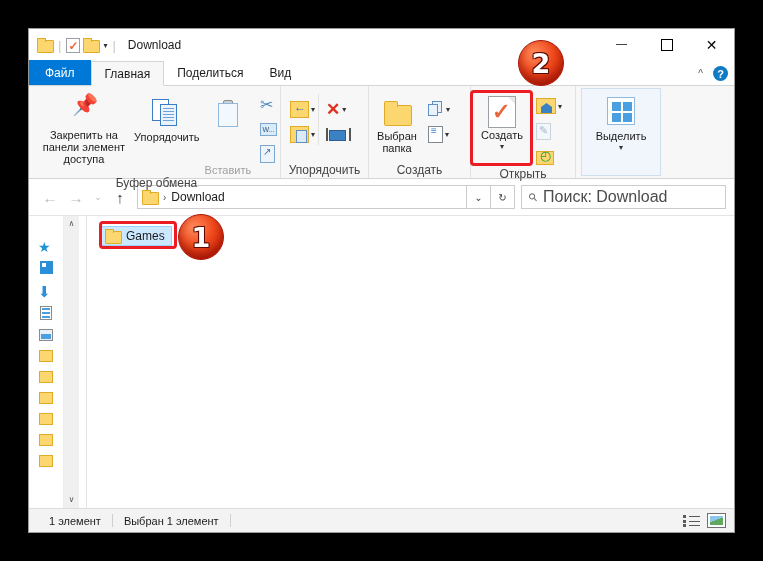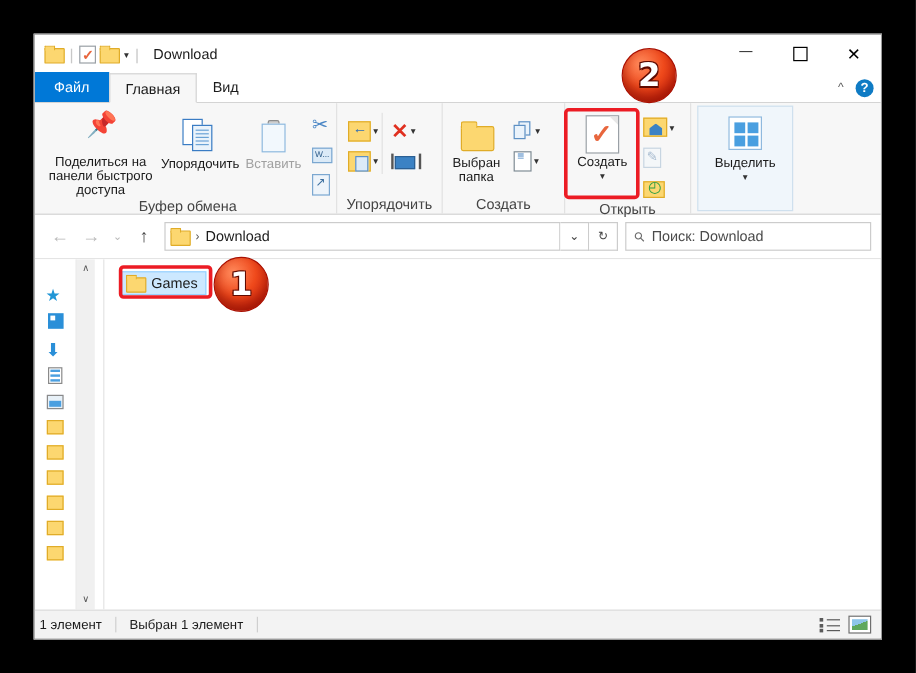--- a/index.html
+++ b/index.html
@@ -123,21 +123,21 @@
     height: 16px; font-size: 12px; color: #444;
     display: flex; align-items: center; justify-content: center;
     width: 100%;
   }
   .bigbtn {
     display: flex; flex-direction: column; align-items: center;
     width: 64px; padding-top: 4px;
     font-size: 11px; color: #1b1b1b; text-align: center; line-height: 12px;
   }
   .bigbtn.wide { width: 112px; }
-  .bigbtn.dim { color: #a0a0a0; }
+  .bigbtn.dim { color: #a0a0a0; gap: 33px; }
   .bigbtn .ic { height: 34px; display:flex; align-items:center; justify-content:center;}
   .smallcol { display: flex; flex-direction: column; justify-content: center;
               gap: 3px; padding: 4px 3px 0 3px; }
   .smallbtn { display: flex; align-items: center; gap: 2px; height: 22px; }
   .cap { font-size: 8px; color: #333; }
 
   
   .pin {
     width: 24px; height: 26px; position: relative;
   }
@@ -324,21 +324,21 @@
     width: 24px; height: 24px; border: 1px solid #cccccc; border-left: none;
     display: flex; align-items: center; justify-content: center;
     font-size: 10px; color: #444; background: #fff;
   }
   .searchbox {
     width: 205px; height: 24px; border: 1px solid #cccccc;
     margin-left: 6px; background: #fff;
     display: flex; align-items: center; gap: 6px; padding: 0 7px;
   }
   .searchbox .mag { font-size: 11px; color: #6d6d6d; transform: rotate(-45deg);}
-  .searchbox .ph { font-size: 12px; color: #4b4b4b; }
+  .searchbox .ph { font-size: 16px; color: #4b4b4b; }
 
   
   .bodyarea { flex: 1; display: flex; overflow: hidden; border-top: 1px solid #e4e4e4;}
   .navpane {
     width: 57px; flex: 0 0 57px; background: #ffffff;
     position: relative; display: flex;
   }
   .navicons {
     width: 34px; padding-top: 22px; display: flex;
     flex-direction: column; align-items: center; gap: 9px;
@@ -369,21 +369,21 @@
     display: flex; align-items: center; gap: 5px;
     height: 20px; padding: 0 6px 0 3px;
     background: #cce8ff; border: 1px solid #99d1ff;
   }
   .fileitem .nm { font-size: 12px; color: #1b1b1b; }
 
   
   .statusbar {
     flex: 0 0 24px; background: #f3f3f3;
     border-top: 1px solid #dcdcdc;
-    display: flex; align-items: center; padding: 0 4px;
+    display: flex; align-items: center; padding: 0 20px;
     position: relative;
   }
   .st-text { font-size: 11px; color: #1b1b1b; }
   .st-div { width: 1px; height: 13px; background: #cfcfcf; margin: 0 11px; }
   .viewbtns {
     position: absolute; right: 8px; display: flex; gap: 6px; align-items: center;
   }
   .vb-details {
     width: 18px; height: 14px; position: relative;
   }
@@ -448,36 +448,37 @@
       <div class="wincontrols">
         <div class="wc-min"></div>
         <div class="wc-max"></div>
         <div class="wc-close"></div>
       </div>
     </div>
 
     <div class="tabbar">
       <div class="tab file">Файл</div>
       <div class="tab active">Главная</div>
+      <div class="tab">Поделиться</div>
       <div class="tab">Вид</div>
       <div class="tabbar-right">
         <span class="chev-up">^</span>
         <span class="help-ico">?</span>
       </div>
     </div>
 
     <div class="ribbon">
 
       <div class="rgroup" style="width:248px;">
         <div class="gbody">
           <div class="bigbtn wide" style="padding-top:6px;">
             <span class="ic">
                 <span class="pin"></span>
               </span>
-            <span>Поделиться на панели быстрого доступа</span>
+            <span>Закрепить на панели элемент доступа</span>
           </div>
           <div class="bigbtn" style="padding-top:8px;">
             <span class="ic">
               <span class="ic-copy">
                   <span class="d1"></span>
                   <span class="d2"></span>
                 </span>
             </span>
             <span>Упорядочить</span>
           </div>

